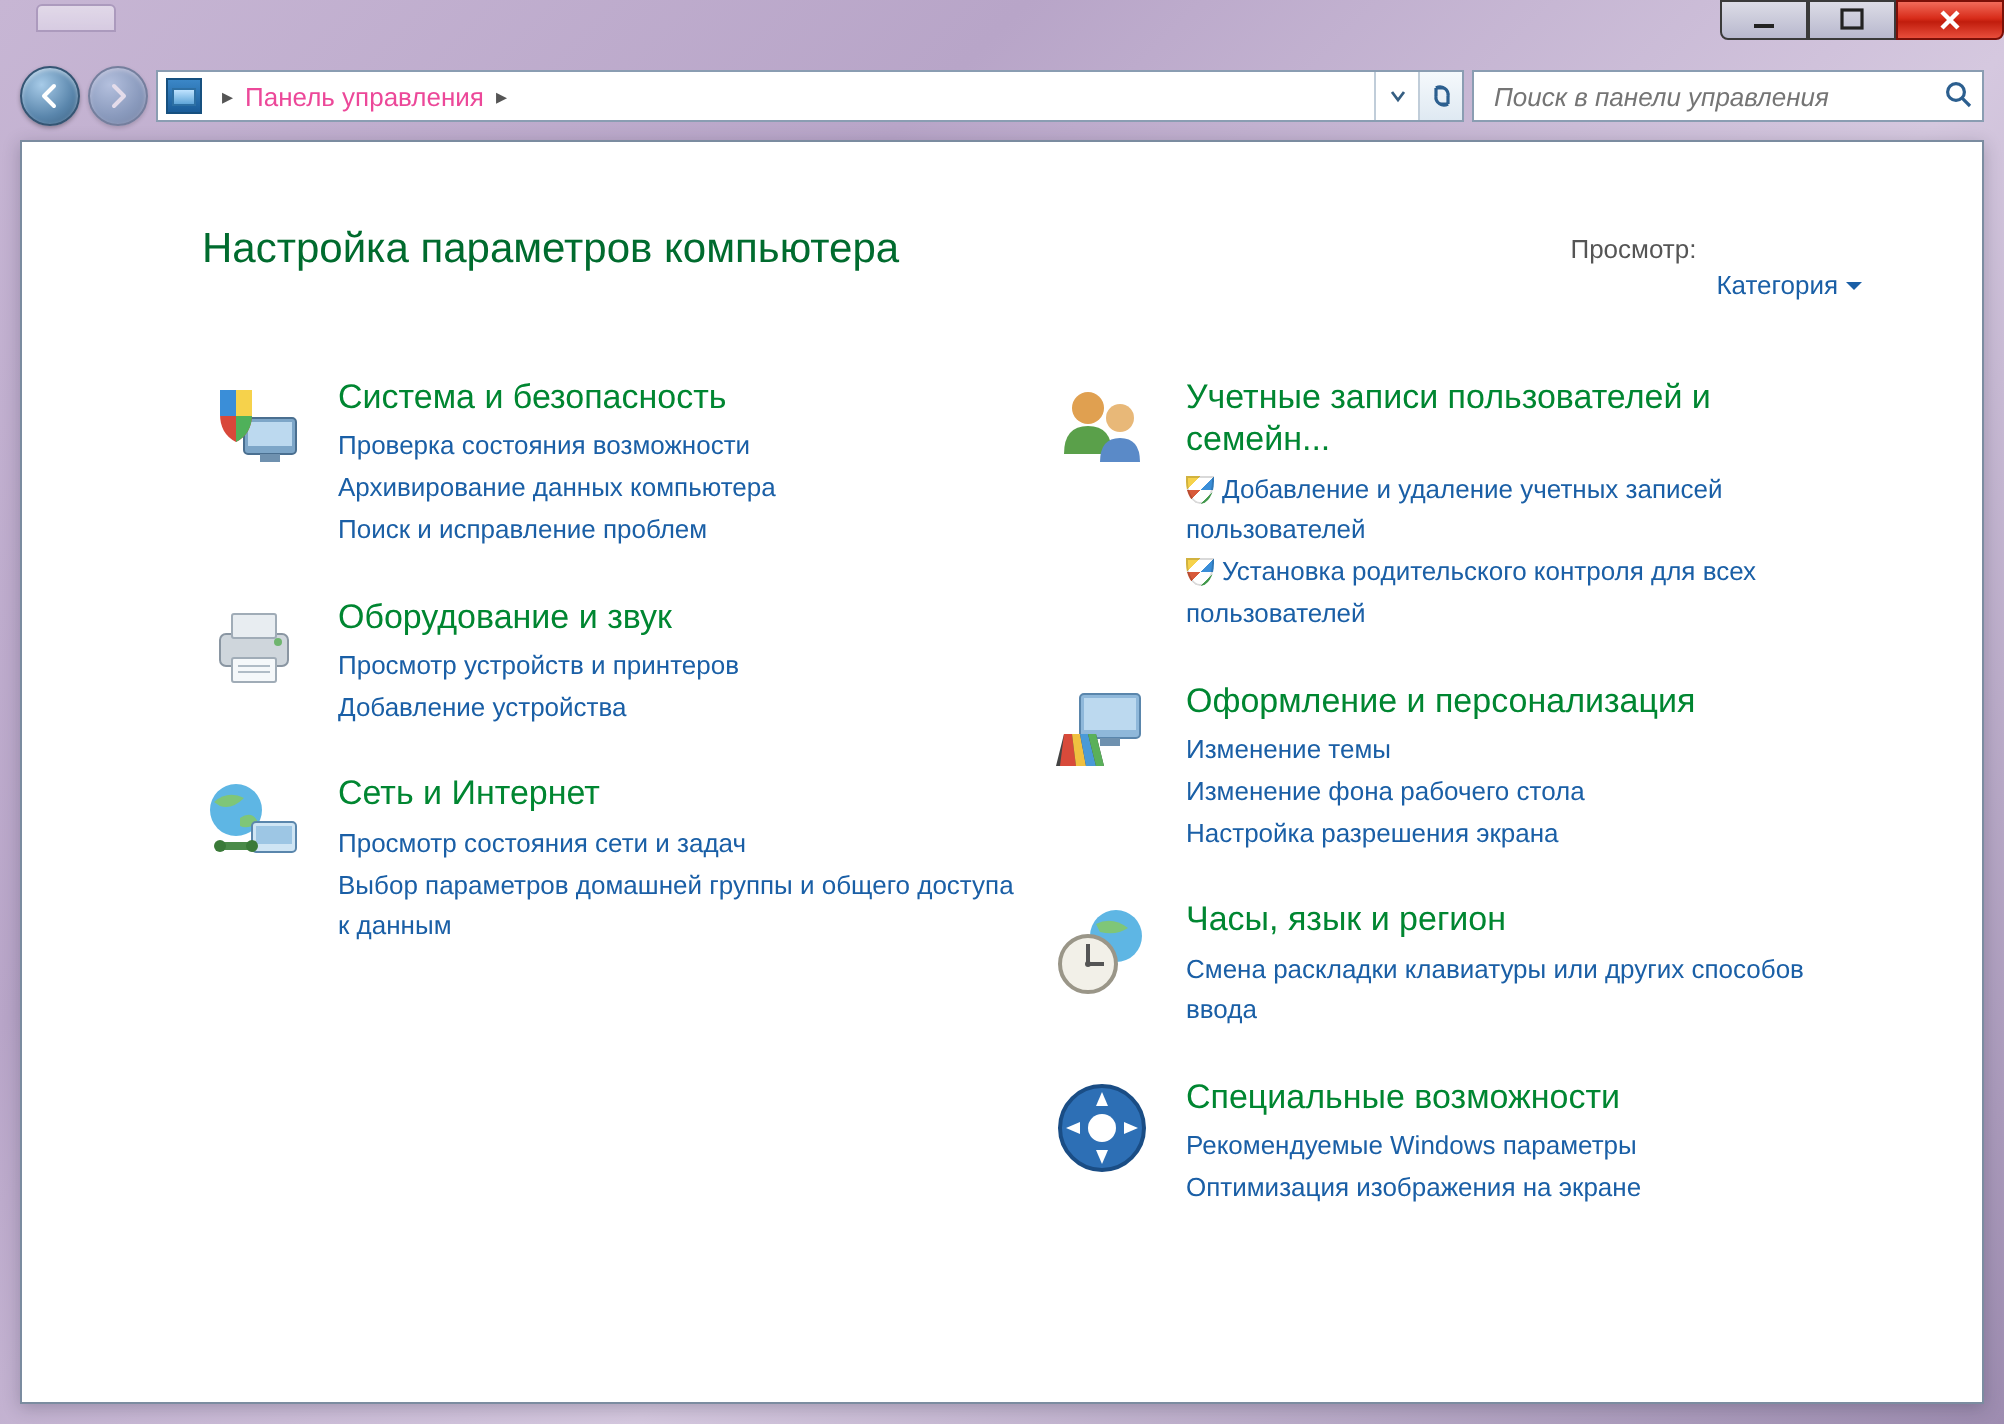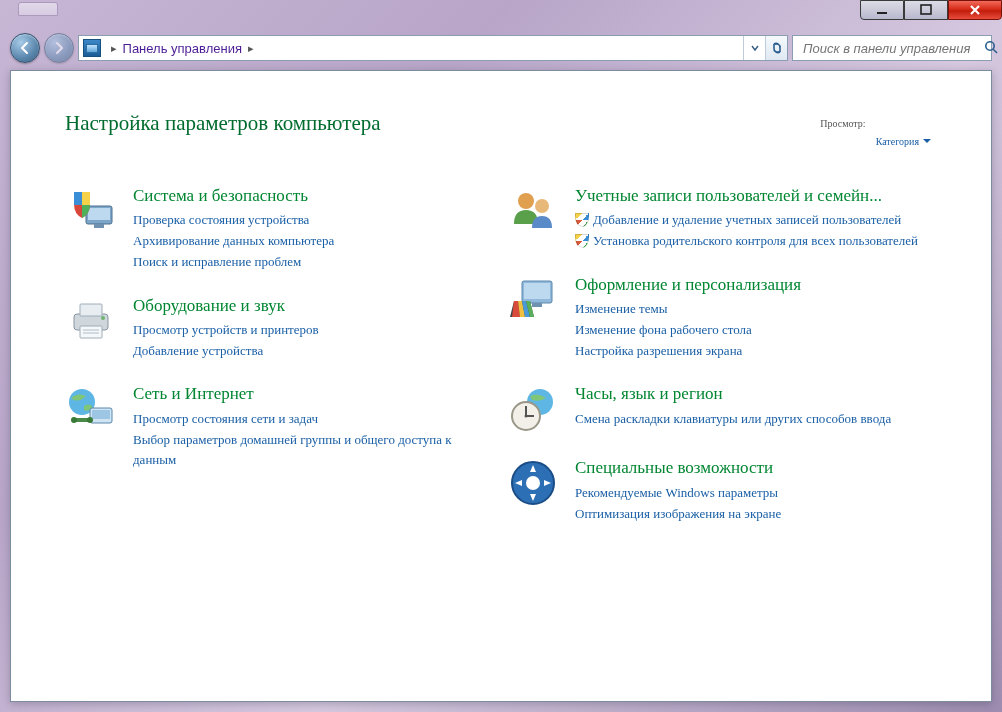--- a/index.html
+++ b/index.html
@@ -77,31 +77,31 @@
   }
   .addr-icon {
     width:18px; height:18px;
     background: linear-gradient(#3b87c7,#1a5c98);
     border:1px solid #16507f;
     margin-right:4px;
     display:flex;align-items:center;justify-content:center;
   }
   .addr-icon::before{content:"";width:10px;height:7px;background:linear-gradient(#bfe3ff,#5fa5d8);border:1px solid #2d6fa3;}
   .crumb-sep { color:#555; padding:0 6px; font-size:11px;}
-  .crumb { color:#4c1d95; }
+  .crumb { color:#ec4899; }
   .addr-spacer{flex:1;}
   .addr-drop, .addr-refresh {
     width:22px; height:24px;
     border-left:1px solid #c0cdd9;
     display:flex;align-items:center;justify-content:center;
     color:#355e82;
   }
   .addr-refresh { background: linear-gradient(#f5f9fc,#dfe9f2);}
   .searchbox {
-    width: 200px;
+    width: 256px;
     height: 26px;
     background:#fff;
     border:1px solid #8a9db2;
     display:flex;
     align-items:center;
     padding:0 4px 0 8px;
   }
   .searchbox input {
     border:none; outline:none; flex:1;
     font-style: italic;
@@ -114,31 +114,31 @@
 
   
   .pane {
     position:absolute;
     top:70px; left:10px; right:10px; bottom:10px;
     background:#fff;
     border:1px solid #7b8ca0;
     box-shadow: 0 2px 8px rgba(30,30,50,.25);
     overflow:hidden;
   }
-  .pane-inner { padding: 28px 60px 20px 54px; font-family: Liberation Serif, serif; }
+  .pane-inner { padding: 28px 60px 20px 90px; }
   .headrow {
     display:flex; align-items:center; justify-content:space-between;
     margin-bottom: 38px;
   }
   .page-title {
     color:#006b2e;
     font-size:21px;
     font-weight:400;
   }
-  .viewby { color:#555; font-size:10px; display:flex; align-items:center; gap:10px;}
+  .viewby { color:#555; font-size:13px; display:flex; align-items:center; gap:10px;}
   .viewby-link { color:#1a5fa6; cursor:default; display:flex; align-items:center; gap:4px;margin-top:36px;}
   .viewby-link::after { content:""; border:4px solid transparent; border-top-color:#1a5fa6; margin-top:4px;}
 
   .columns {
     display:flex;
     gap: 18px;
   }
   .col { flex:1; }
   .category {
     display:flex;
@@ -277,21 +277,21 @@
        <rect x="22" y="22" width="22" height="12" fill="#bcd9ef"></rect>
        <rect x="28" y="38" width="10" height="4" fill="#6f91af"></rect>
        <path d="M8 6 L24 6 L24 18 Q24 28 16 32 Q8 28 8 18 Z" fill="#d8483a"></path>
        <path d="M16 6 L24 6 L24 18 Q24 28 16 32 Z" fill="#4fb15a"></path>
        <path d="M8 6 L16 6 L16 19 L8 19 Z" fill="#3a8ed8"></path>
        <path d="M16 6 L24 6 L24 19 L16 19 Z" fill="#f6d24b"></path>
               </svg>
             </div>
             <div class="cat-body">
               <div class="cat-title">Система и безопасность</div>
-              <span class="sublink">Проверка состояния устройства</span>
+              <span class="sublink">Проверка состояния возможности</span>
               <span class="sublink">Архивирование данных компьютера</span>
               <span class="sublink">Поиск и исправление проблем</span>
             </div>
           </div>
           <div class="category">
             <div class="cat-icon">
               <svg width="50" height="50" viewBox="0 0 50 50">
                 <rect x="8" y="18" width="34" height="16" rx="3" fill="#cfd6dc" stroke="#8a96a2"></rect>
        <rect x="14" y="8" width="22" height="12" rx="1" fill="#e8edf1" stroke="#a0acb7"></rect>
        <rect x="14" y="30" width="22" height="12" rx="1" fill="#f5f8fa" stroke="#a0acb7"></rect>

